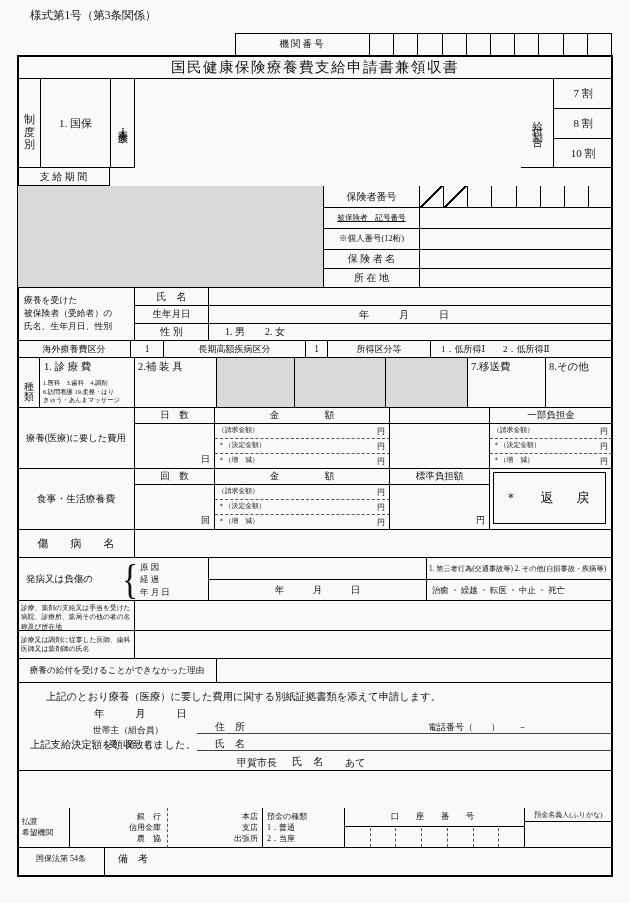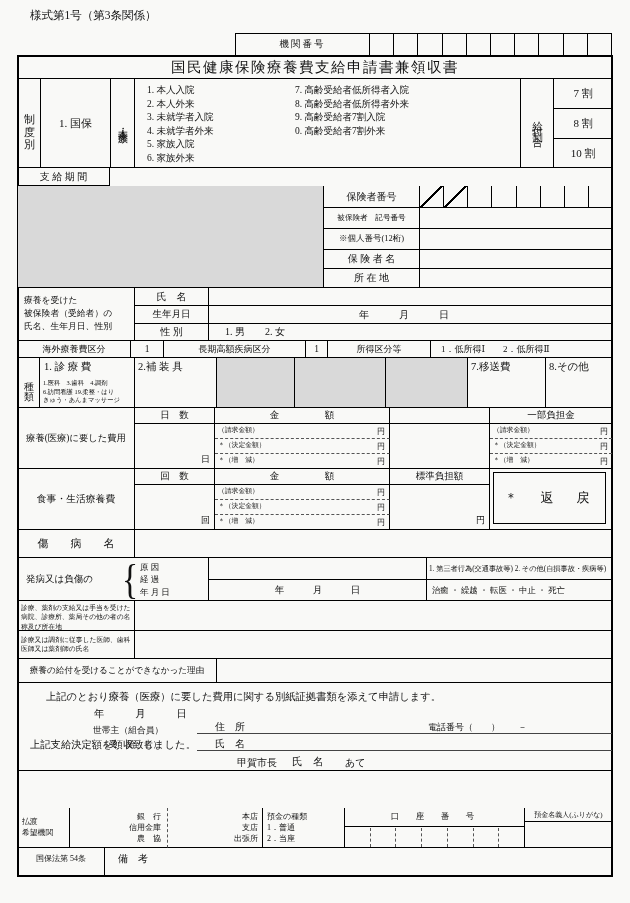--- a/index.html
+++ b/index.html
@@ -20,21 +20,21 @@
   .digits{display:flex;height:100%}
   .digits>i{flex:1 1 0;border-right:1px solid #000;font-style:normal}
   .digits>i:last-child{border-right:none}
   .digits.dashed>i{border-right:1px dashed #555}
   .digits.dashed>i:last-child{border-right:none}
   .diag{background-image:linear-gradient(135deg,transparent 47.5%,#000 47.5%,#000 52.5%,transparent 52.5%)}
   .amt{font-size:6.8px}
   .amt .l{position:absolute;left:3px;top:1px}
   .amt .y{position:absolute;right:4px;bottom:1px;font-size:8px}
   .dash{border-bottom:1px dashed #555}
-  .ul{}
+  .ul{text-decoration:underline}
   .small{font-size:6.8px;line-height:9px}
 </style>
 </head>
 <body>
 
 <div class="page">
 
   <div class="abs" style="left:30px;top:8px;font-size:11.5px">様式第1号（第3条関係）</div>
 
   <div class="abs full c" style="left:235px;top:33px;width:135px;height:23px;font-size:9.5px;letter-spacing:2px">機関番号</div>
@@ -57,36 +57,20 @@
 
   <div class="cell nr c" style="left:18px;top:56px;width:594px;height:23px;font-size:14.5px;letter-spacing:1.5px">国民健康保険療養費支給申請書兼領収書</div>
 
   <div class="cell v" style="left:18px;top:79px;width:23px;height:89px;font-size:11px">
       <span style="letter-spacing:13px">制度別</span>
     </div>
   <div class="cell c" style="left:41px;top:79px;width:70px;height:89px;font-size:11px">1. 国保</div>
   <div class="cell v" style="left:111px;top:79px;width:24px;height:89px;font-size:10px">
       <span style="letter-spacing:1px">本人・家族</span>
     </div>
-  <div class="cell" style="left:135px;top:79px;width:386px;height:89px;font-size:9.5px">
-    <div class="abs" style="left:12px;top:5px;line-height:13.6px">
-      <div>1. 本人入院</div>
-      <div>2. 本人外来</div>
-      <div>3. 未就学者入院</div>
-      <div>4. 未就学者外来</div>
-      <div>5. 家族入院</div>
-      <div>6. 家族外来</div>
-    </div>
-    <div class="abs" style="left:160px;top:5px;line-height:13.6px">
-      <div>7. 高齢受給者低所得者入院</div>
-      <div>8. 高齢受給者低所得者外来</div>
-      <div>9. 高齢受給者7割入院</div>
-      <div>0. 高齢受給者7割外来</div>
-    </div>
-  </div>
   <div class="cell v" style="left:521px;top:79px;width:33px;height:89px;font-size:10.5px">
       <span style="letter-spacing:5px">給付割合</span>
     </div>
   <div class="cell nr c" style="left:554px;top:79px;width:58px;height:30px;font-size:11px">7 割</div>
   <div class="cell nr c" style="left:554px;top:109px;width:58px;height:30px;font-size:11px">8 割</div>
   <div class="cell nr c" style="left:554px;top:139px;width:58px;height:29px;font-size:11px">10 割</div>
 
   <div class="cell c" style="left:18px;top:168px;width:92px;height:18px;font-size:10px">支 給 期 間</div>
 
   <div class="cell sh" style="left:18px;top:186px;width:306px;height:102px"></div>

